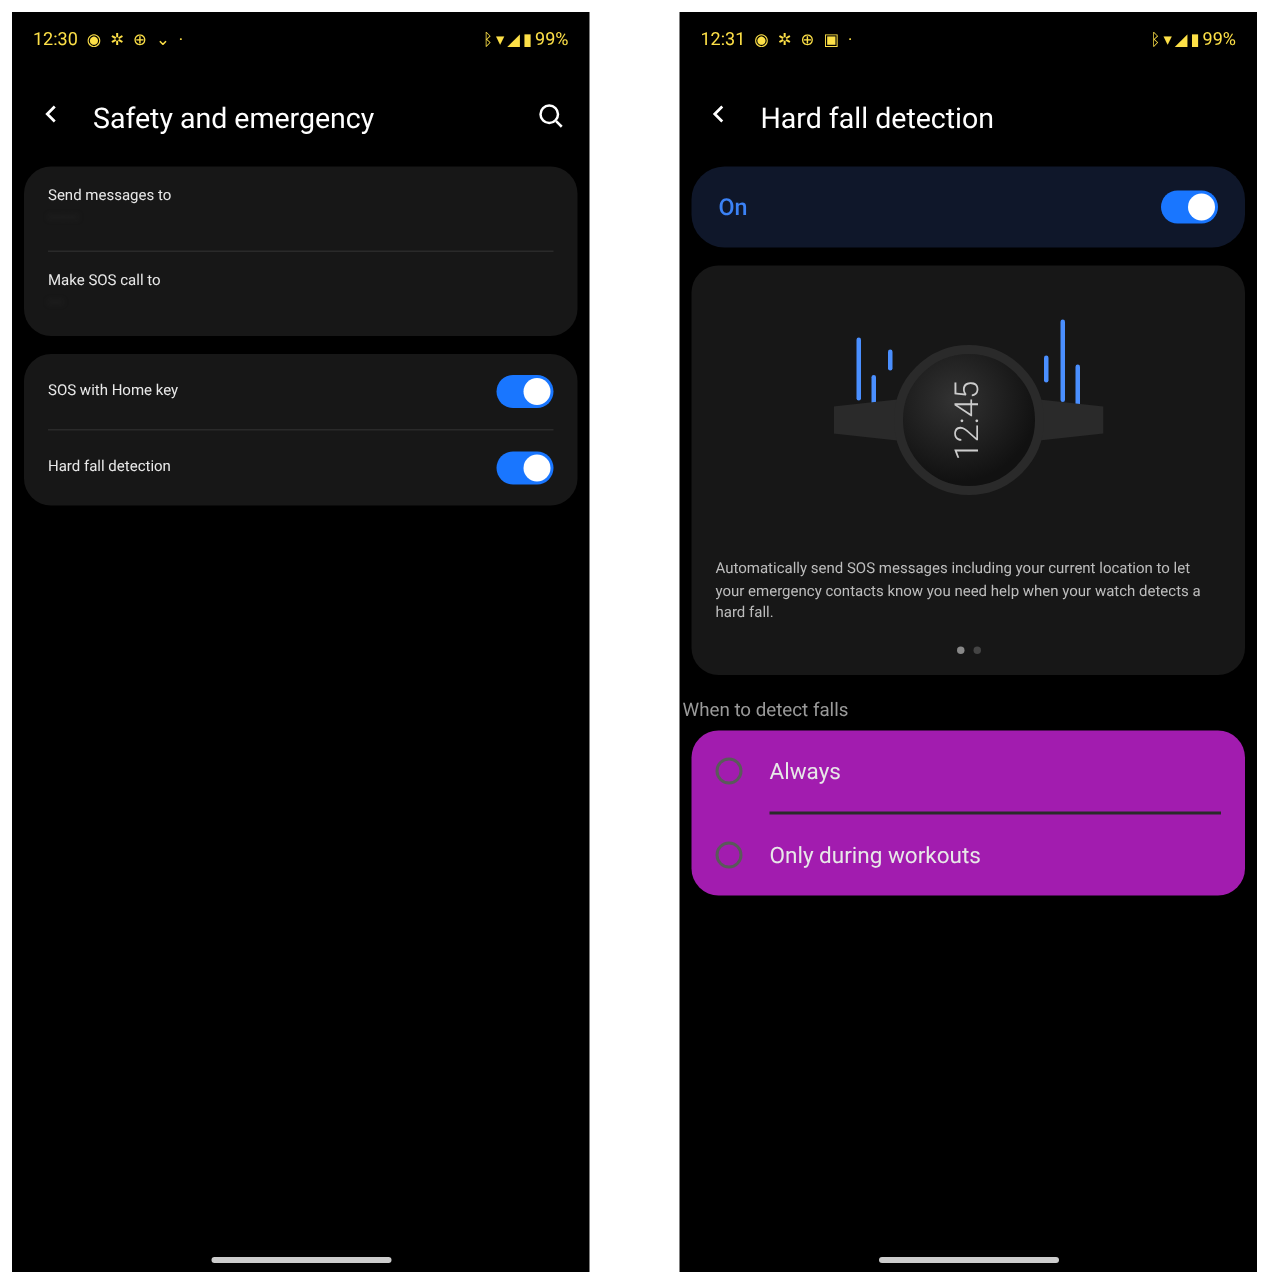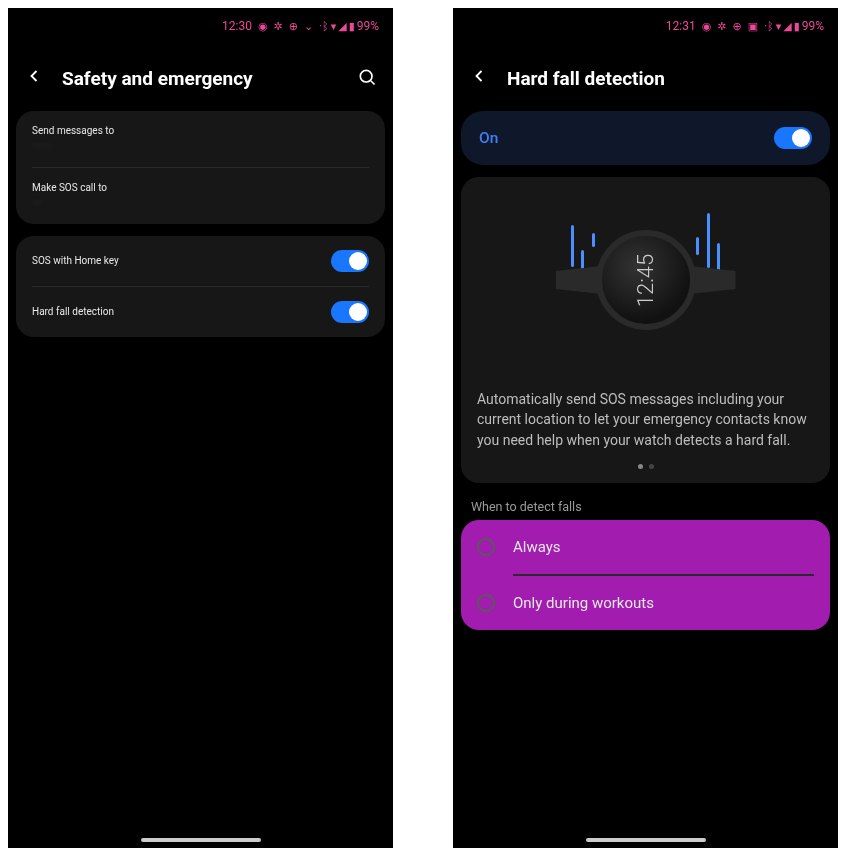--- a/index.html
+++ b/index.html
@@ -15,45 +15,45 @@
       height: 840px;
       background: #000;
       position: relative;
       overflow: hidden;
       display: flex;
       flex-direction: column;
     }
     .status-bar {
       height: 24px;
       display: flex;
-      justify-content: flex-end;
+      justify-content: space-between;
       align-items: center;
       padding: 0 14px;
-      color: #ec4899;
+      color: #fde047;
       font-size: 12px;
       margin-top: 6px;
     }
     .status-left { display: flex; align-items: center; gap: 6px; }
     .status-right { display: flex; align-items: center; gap: 2px; }
     .status-icon { font-size: 11px; }
     .header {
       display: flex;
       align-items: center;
       padding: 28px 16px 20px 16px;
       gap: 18px;
     }
     .back-arrow {
       color: #fff;
       font-size: 20px;
       cursor: pointer;
     }
     .page-title {
       color: #fff;
       font-size: 19px;
-      font-weight: 700;
+      font-weight: 400;
       flex: 1;
     }
     .search-btn {
       color: #fff;
       cursor: pointer;
     }
     .section-card {
       background: #171717;
       border-radius: 18px;
       margin: 0 8px 12px 8px;
@@ -152,31 +152,31 @@
     .band-left { left: calc(50% - 90px); border-radius: 6px 0 0 6px; clip-path: polygon(0 20%, 100% 0, 100% 100%, 0 80%); }
     .band-right { right: calc(50% - 90px); border-radius: 0 6px 6px 0; clip-path: polygon(0 0, 100% 20%, 100% 80%, 0 100%); }
     .wave-line {
       position: absolute;
       width: 3px;
       background: #4a8fff;
       border-radius: 2px;
     }
     .desc {
       color: #bdbdbd;
-      font-size: 14px;
+      font-size: 10px;
       line-height: 1.45;
-      margin-top: 24px;
+      margin-top: 8px;
     }
     .dots { display: flex; justify-content: center; gap: 6px; margin-top: 14px; }
     .dot { width: 5px; height: 5px; border-radius: 50%; background: #444; }
     .dot.active { background: #888; }
     .subheader {
       color: #9a9a9a;
       font-size: 12.5px;
-      padding: 4px 18px 6px 18px;
+      padding: 4px 18px 6px 2px;
     }
     .radio-list {
       background: #a21caf;
       border-radius: 18px;
       margin: 0 8px;
       overflow: hidden;
     }
     .radio-item {
       display: flex;
       align-items: center;

